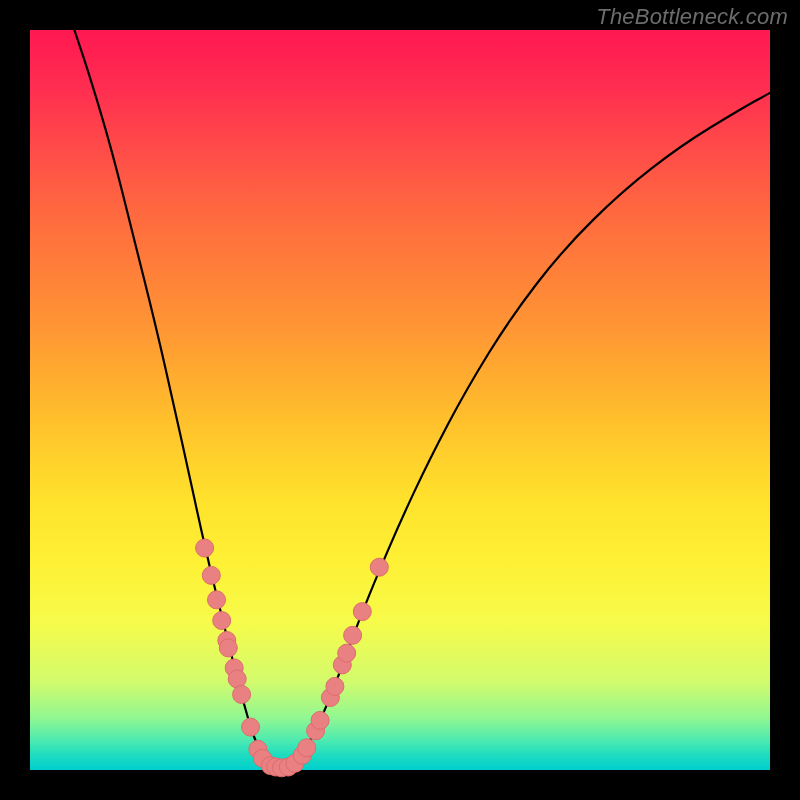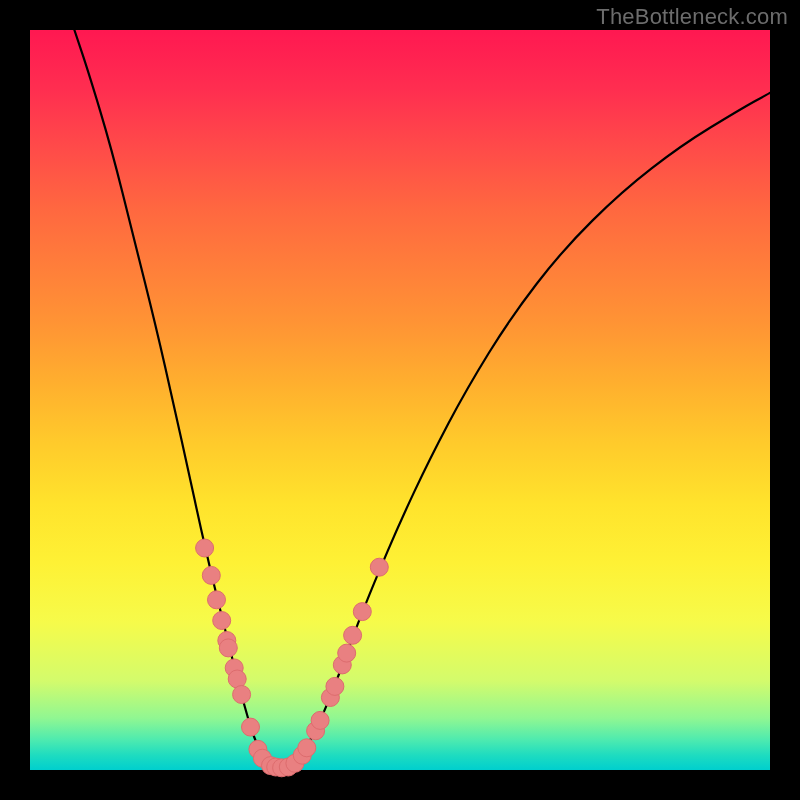--- a/index.html
+++ b/index.html
@@ -11,20 +11,21 @@
     font-family: Arial, Helvetica, sans-serif;
     overflow: hidden;
   }
   .frame {
     position: absolute;
     left: 0;
     top: 0;
     width: 800px;
     height: 800px;
     background: #000;
+    font-style: italic;
   }
   .plot {
     position: absolute;
     left: 30px;
     top: 30px;
     width: 740px;
     height: 740px;
     
     background: linear-gradient(
       to bottom,

